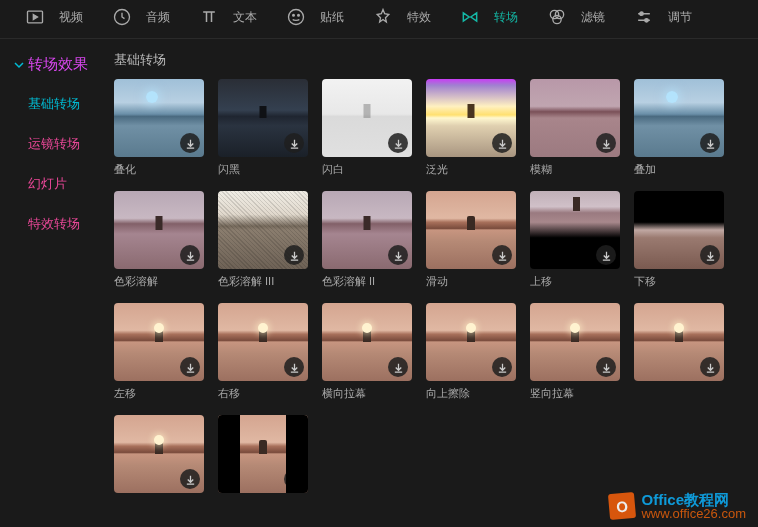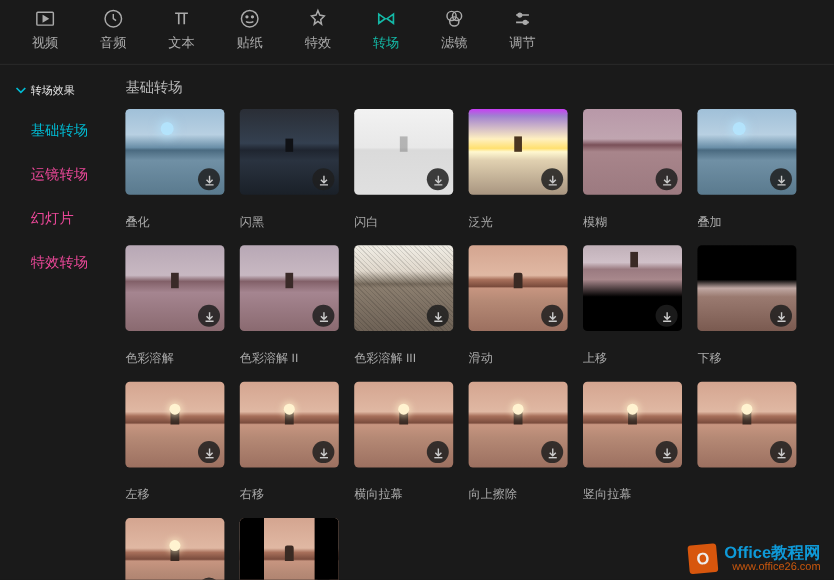--- a/index.html
+++ b/index.html
@@ -13,23 +13,23 @@
       position: relative;
     }
     .top-tabs {
       display: flex;
       gap: 28px;
       padding: 6px 24px 10px 24px;
       border-bottom: 1px solid #2a2a2a;
     }
     .top-tab {
       display: flex;
-      flex-direction: column;
+      flex-direction: row;
       align-items: center;
-      gap: 3px;
+      gap: 13px;
       cursor: pointer;
       color: #aaa;
       font-size: 12px;
       min-width: 34px;
     }
     .top-tab.active { color: #14b8a6; }
     .top-tab .icon-box {
       width: 22px;
       height: 22px;
       display: flex;
@@ -40,22 +40,22 @@
     .body-row { display: flex; height: calc(100% - 56px); }
     .sidebar {
       width: 104px;
       padding: 8px 0;
       flex-shrink: 0;
     }
     .side-header {
       display: flex;
       align-items: center;
       gap: 4px;
-      color: #e5e5e5;
-      font-size: 10px;
+      color: #d946ef;
+      font-size: 15px;
       padding: 8px 14px 10px 14px;
       cursor: pointer;
     }
     .side-header svg { width: 10px; height: 10px; }
     .side-item {
       font-size: 13px;
       padding: 11px 0 11px 28px;
       cursor: pointer;
       color: #ec4899;
     }
@@ -102,21 +102,20 @@
       justify-content: center;
       cursor: pointer;
     }
     .dl-btn svg { width: 11px; height: 11px; stroke: #ccc; }
     .card-label {
       font-size: 11px;
       color: #aaa;
       white-space: nowrap;
       overflow: hidden;
       text-overflow: ellipsis;
-      margin-top: 12px;
     }
     
     .thumb-sunset {
       background: linear-gradient(to bottom, #d4a590 0%, #e0b8a3 35%, #a8705b 40%, #7a4c3d 48%, #c79580 50%, #b58975 65%, #9c7060 100%);
     }
     .thumb-sunset::before {
       content: "";
       position: absolute;
       left: 50%;
       top: 32%;
@@ -225,21 +224,21 @@
       display: flex;
       align-items: center;
       justify-content: center;
       color: #fff;
       font-weight: bold;
       font-size: 15px;
       transform: rotate(-5deg);
     }
     .wm-text { display: flex; flex-direction: column; line-height: 1.05; }
     .wm-text .t1 { color: #0ea5e9; font-size: 15px; font-weight: bold; }
-    .wm-text .t2 { color: #d85c0c; font-size: 10px; text-align: right; }
+    .wm-text .t2 { color: #d85c0c; font-size: 13px; text-align: right; }
   </style>
 </head>
 <body>
 
 <div class="top-tabs" id="top-tabs">
     <div class="top-tab">
       <div class="icon-box">
         <svg viewBox="0 0 24 24" fill="none" stroke="currentColor" stroke-width="1.6">
           <rect x="3" y="5" width="18" height="14" rx="1"></rect>
           <path d="M10 9l5 3-5 3z" fill="currentColor"></path>
@@ -395,38 +394,38 @@
           <div class="thumb thumb-dissolve2">
             <div class="dl-btn">
               <svg viewBox="0 0 12 12" fill="none" stroke-width="1.4">
                 <path d="M6 2v6M3 6l3 3 3-3M2 11h8" stroke="currentColor"></path>
               </svg>
             </div>
           </div>
           <div class="card-label">色彩溶解</div>
         </div>
         <div class="card">
+          <div class="thumb thumb-noise">
+            <div class="dl-btn">
+              <svg viewBox="0 0 12 12" fill="none" stroke-width="1.4">
+                <path d="M6 2v6M3 6l3 3 3-3M2 11h8" stroke="currentColor"></path>
+              </svg>
+            </div>
+          </div>
+          <div class="card-label">色彩溶解 III</div>
+        </div>
+        <div class="card">
           <div class="thumb thumb-dissolve2">
             <div class="dl-btn">
               <svg viewBox="0 0 12 12" fill="none" stroke-width="1.4">
                 <path d="M6 2v6M3 6l3 3 3-3M2 11h8" stroke="currentColor"></path>
               </svg>
             </div>
           </div>
           <div class="card-label">色彩溶解 II</div>
-        </div>
-        <div class="card">
-          <div class="thumb thumb-noise">
-            <div class="dl-btn">
-              <svg viewBox="0 0 12 12" fill="none" stroke-width="1.4">
-                <path d="M6 2v6M3 6l3 3 3-3M2 11h8" stroke="currentColor"></path>
-              </svg>
-            </div>
-          </div>
-          <div class="card-label">色彩溶解 III</div>
         </div>
         <div class="card">
           <div class="thumb thumb-sunset">
             <div class="dl-btn">
               <svg viewBox="0 0 12 12" fill="none" stroke-width="1.4">
                 <path d="M6 2v6M3 6l3 3 3-3M2 11h8" stroke="currentColor"></path>
               </svg>
             </div>
           </div>
           <div class="card-label">滑动</div>

